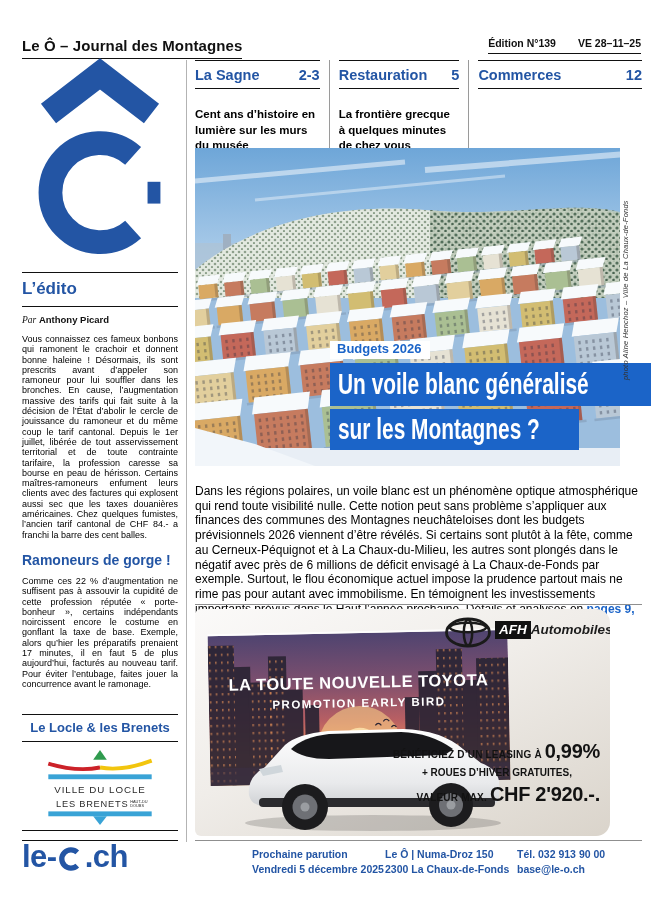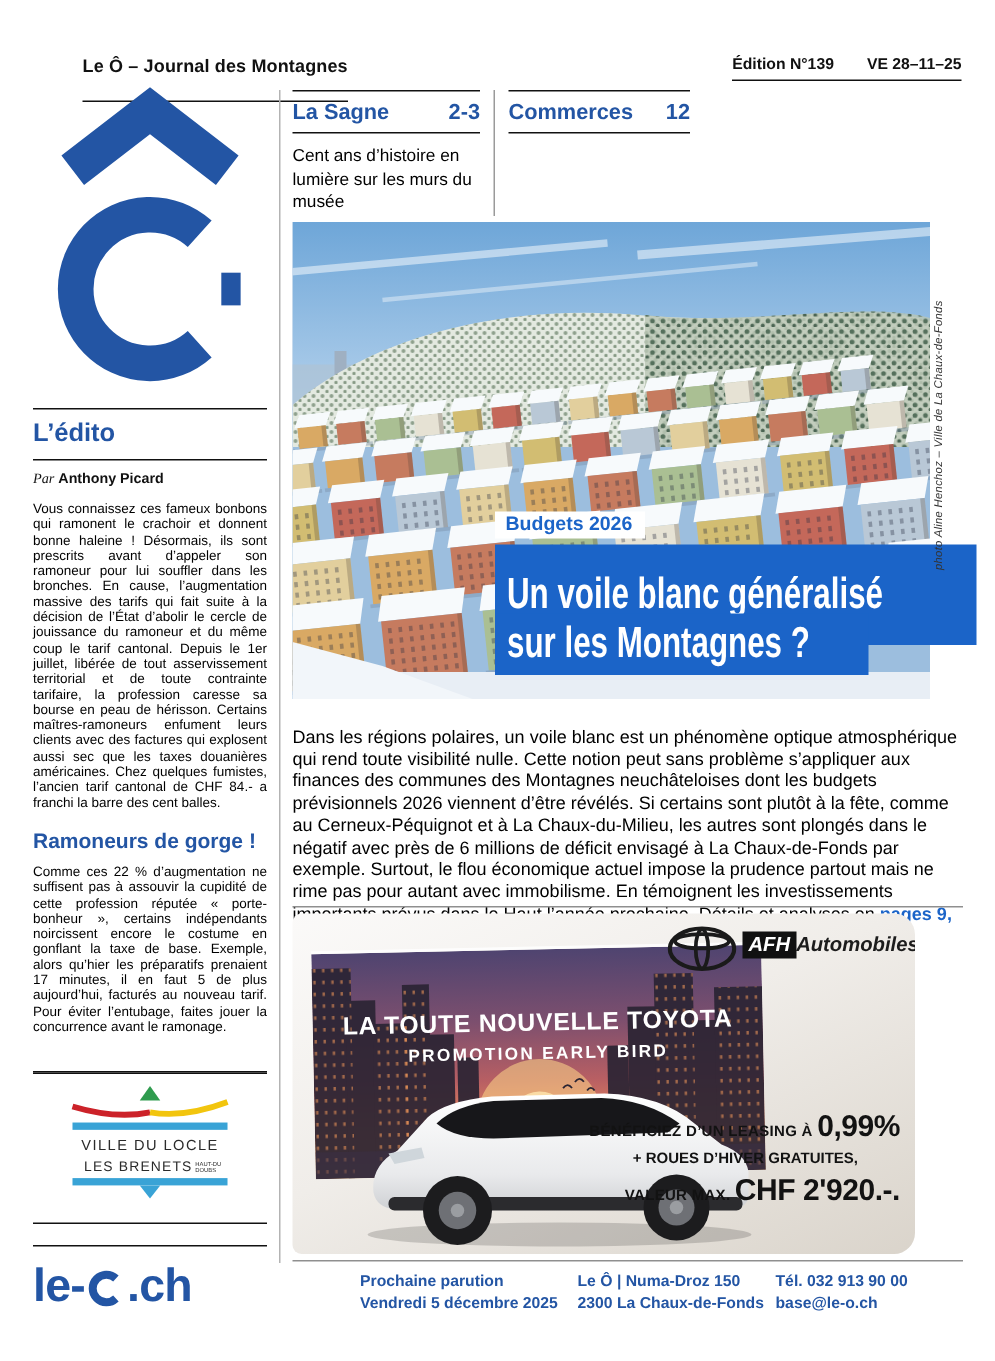--- a/index.html
+++ b/index.html
@@ -1,31 +1,31 @@
 <!DOCTYPE html>
 <html><head>
 <meta charset="utf-8">
 <style>
   html,body{margin:0;padding:0;background:#fff;}
   .page{position:relative;width:663px;height:907px;background:#fff;overflow:hidden;
         font-family:"Liberation Sans","DejaVu Sans",sans-serif;color:#111;}
   
-  .masthead{position:absolute;left:22px;top:37px;font-size:12px;font-weight:bold;
-            border-bottom:1.5px solid #111;padding-bottom:16px;letter-spacing:.1px;margin-left:33px;}
+  .masthead{position:absolute;left:22px;top:37px;font-size:15px;font-weight:bold;
+            border-bottom:1.5px solid #111;padding-bottom:4px;letter-spacing:.1px;}
   .edition{position:absolute;right:22px;top:37px;display:flex;gap:22px;font-size:10.5px;
            font-weight:bold;border-bottom:1.5px solid #111;padding-bottom:4px;}
   .index{position:absolute;left:195px;top:60px;width:447px;display:flex;}
   .idx-col{width:125px;}
   .idx-col.sep{border-left:1px solid #9a9a9a;margin-left:9px;padding-left:9px;}
   .idx-col:nth-child(2){width:121px;}
   .idx-col:nth-child(3){width:164px;}
   .idx-head{display:flex;justify-content:space-between;align-items:baseline;
             border-top:1.5px solid #111;border-bottom:1.5px solid #111;
             padding:6px 0 5px 0;color:#2355A4;font-weight:bold;font-size:14.5px;cursor:pointer;}
-  .idx-teaser{margin-top:8px;font-size:11.5px;line-height:15.5px;font-weight:normal;color:#000;}
+  .idx-teaser{margin-top:18px;font-size:11.5px;line-height:15.5px;font-weight:bold;color:#000;}
   .v-divider{position:absolute;left:186px;top:60px;width:1px;height:782px;background:#b3b3b3;}
   
   .o-logo{position:absolute;left:36px;top:56px;}
   .edito{position:absolute;left:22px;top:272px;width:156px;}
   .edito .rule{border-top:1px solid #111;margin:0;}
   .edito-title{color:#2355A4;font-size:17px;font-weight:bold;margin:6px 0 7px 0;}
   .byline{margin:7px 0 9px 0;font-size:9.5px;}
   .byline .pre{font-family:"Liberation Serif","DejaVu Serif",serif;font-style:italic;}
   .byline .name{font-weight:bold;}
   .edito p{margin:0;font-size:9px;line-height:10.3px;text-align:justify;color:#000;}
@@ -42,21 +42,21 @@
   .photo{position:absolute;left:195px;top:148px;width:425px;height:318px;overflow:hidden;background:#9cbede;}
   .photo-credit{position:absolute;left:621px;top:150px;height:230px;width:12px;
                 writing-mode:vertical-rl;transform:rotate(180deg);font-size:7.5px;
                 font-style:italic;color:#333;letter-spacing:.2px;}
   .kicker{position:absolute;left:135px;top:192px;background:#fff;color:#1B64C8;
           font-weight:bold;font-size:13px;padding:0 8px 3px 7px;}
   .bar{position:absolute;left:135px;background:#1B64C8;color:#fff;font-weight:bold;
        overflow:hidden;white-space:nowrap;}
   .bar span{display:inline-block;transform:scaleX(.72);transform-origin:0 50%;
             font-size:29px;letter-spacing:0;}
-  .bar1{top:215px;width:305px;height:43px;line-height:43px;padding:12px 8px;}
+  .bar1{top:215px;width:305px;height:43px;line-height:43px;padding:0 8px;}
   .bar2{top:261px;width:233px;height:41px;line-height:41px;padding:0 8px;}
   
   .lead-body{position:absolute;left:195px;top:472px;width:447px;font-size:12px;
              line-height:14.7px;color:#000;}
   .lead-body a{color:#1B64C8;text-decoration:none;font-weight:bold;cursor:pointer;}
   .rule-gray1{position:absolute;left:195px;top:604px;width:447px;border-top:1px solid #8f8f8f;}
   .rule-gray2{position:absolute;left:195px;top:840px;width:447px;border-top:1px solid #8f8f8f;}
   
   .ad{position:absolute;left:195px;top:609px;width:447px;height:227px;cursor:pointer;}
   .ad-creative{position:absolute;left:0;top:0;width:415px;height:227px;border-radius:6px 14px 14px 6px;
@@ -71,21 +71,21 @@
   .afh{position:absolute;left:300px;top:13px;font-style:italic;font-weight:bold;font-size:13.5px;}
   .afh .box{background:#111;color:#fff;padding:1px 4px 2px 4px;}
   .afh .rest{color:#1c1c1c;}
   .car{position:absolute;left:38px;top:96px;}
   .offer{position:absolute;right:10px;top:130px;text-align:right;color:#121212;font-weight:bold;line-height:1.25;}
   .offer .sm{font-size:10px;letter-spacing:.2px;}
   .offer .lg{font-size:20px;letter-spacing:-.3px;}
   .offer .mid{font-size:10px;display:block;margin:3px 28px 2px 0;}
   
   .footer-col{position:absolute;color:#2355A4;font-size:10.5px;font-weight:bold;line-height:15px;}
-  .fc1{left:240px;top:847px;}
+  .fc1{left:252px;top:847px;}
   .fc2{left:385px;top:847px;}
   .fc3{left:517px;top:847px;}
   .fc3 a{color:#2355A4;text-decoration:none;cursor:pointer;}
 </style>
 </head>
 <body>
 
 <div class="page">
 
   <div class="masthead">Le Ô – Journal des Montagnes</div>
@@ -94,20 +94,27 @@
     <span>VE 28–11–25</span>
   </div>
 
   <div class="index">
     <div class="idx-col">
       <div class="idx-head">
         <span>La Sagne</span>
         <span>2-3</span>
       </div>
       <div class="idx-teaser">Cent ans d’histoire en lumière sur les murs du musée</div>
+    </div>
+    <div class="idx-col sep">
+      <div class="idx-head">
+        <span>Restauration</span>
+        <span>5</span>
+      </div>
+      <div class="idx-teaser">La frontière grecque à quelques minutes de chez vous</div>
     </div>
     <div class="idx-col sep">
       <div class="idx-head">
         <span>Commerces</span>
         <span>12</span>
       </div>
     </div>
   </div>
 
   <div class="v-divider"></div>
@@ -128,20 +135,21 @@
       <span class="pre">Par</span>
       <span class="name">Anthony Picard</span>
     </div>
     <p>Vous connaissez ces fameux bonbons qui ramonent le crachoir et donnent bonne haleine ! Désormais, ils sont prescrits avant d’appeler son ramoneur pour lui souffler dans les bronches. En cause, l’augmentation massive des tarifs qui fait suite à la décision de l’État d’abolir le cercle de jouissance du ramoneur et du même coup le tarif cantonal. Depuis le 1er juillet, libérée de tout asservissement territorial et de toute contrainte tarifaire, la profession caresse sa bourse en peau de hérisson. Certains maîtres-ramoneurs enfument leurs clients avec des factures qui explosent aussi sec que les taxes douanières américaines. Chez quelques fumistes, l’ancien tarif cantonal de CHF 84.- a franchi la barre des cent balles.</p>
     <div class="edito-sub">Ramoneurs de gorge !</div>
     <p>Comme ces 22 % d’augmentation ne suffisent pas à assouvir la cupidité de cette profession réputée « porte-bonheur », certains indépendants noircissent encore le costume en gonflant la taxe de base. Exemple, alors qu’hier les préparatifs prenaient 17 minutes, il en faut 5 de plus aujourd’hui, facturés au nouveau tarif. Pour éviter l’entubage, faites jouer la concurrence avant le ramonage.</p>
   </div>
 
   <div class="locle">
     <div class="rule"></div>
+    <div class="locle-title">Le Locle &amp; les Brenets</div>
     <div class="rule"></div>
     <div class="locle-logo">
       <svg width="112" height="78" viewBox="0 0 110 80">
         <polygon points="55,1 62,11 48,11" fill="#2f9b4e"></polygon>
         <path d="M2,15 C22,21 40,22 55,19" fill="none" stroke="#cc2229" stroke-width="4"></path>
         <path d="M55,19 C72,22 92,18 108,12" fill="none" stroke="#f2c50e" stroke-width="4"></path>
         <rect x="2" y="26" width="106" height="5" fill="#39a3d6"></rect>
         <text x="55" y="45" text-anchor="middle" font-size="10" letter-spacing="1" fill="#2b2b2b">VILLE DU LOCLE</text>
         <text x="47" y="59" text-anchor="middle" font-size="9.5" letter-spacing="0.8" fill="#2b2b2b">LES BRENETS</text>
         <text x="86" y="55.5" font-size="4" fill="#2b2b2b">HAUT-DU</text>

